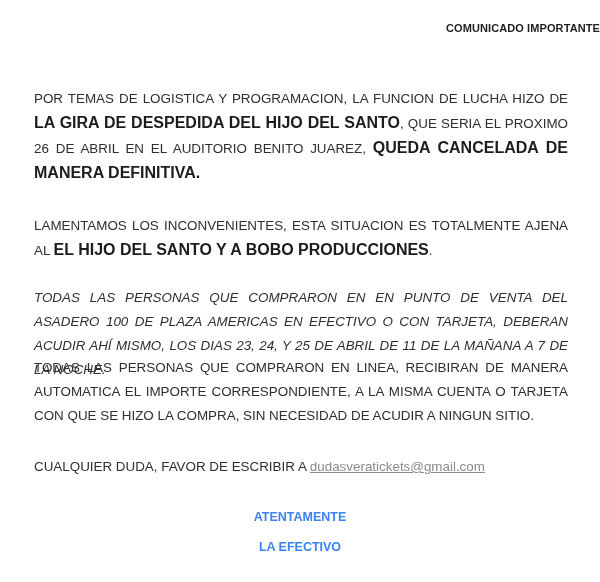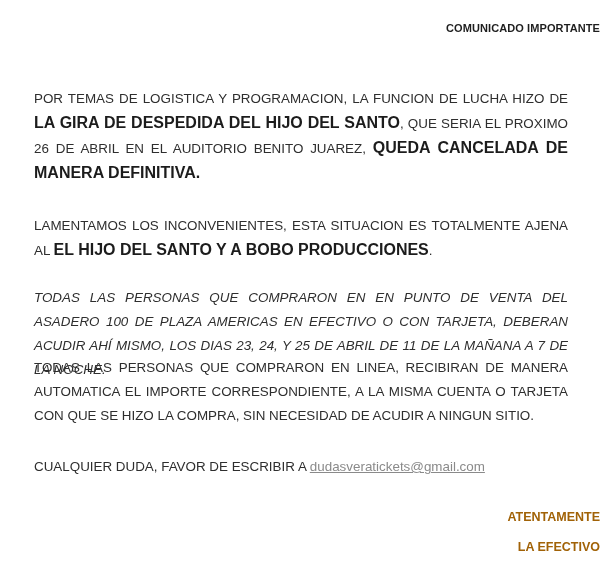--- a/index.html
+++ b/index.html
@@ -52,24 +52,24 @@
     .p5 { top: 356px; }
     .p6 { top: 445px; margin-top: 10px; }
     .email {
       color: #8a8a8a;
       text-decoration: underline;
     }
     .sign {
       position: absolute;
       left: 0;
       width: 600px;
-      text-align: right;
+      text-align: center;
       font-weight: bold;
       font-size: 12.5px;
-      color: #a16207;
+      color: #3b82f6;
     }
     .sign1 { top: 510px; }
     .sign2 { top: 540px; }
   </style>
 </head>
 <body>
 
 <div class="page">
   <div class="title">COMUNICADO IMPORTANTE</div>
 

